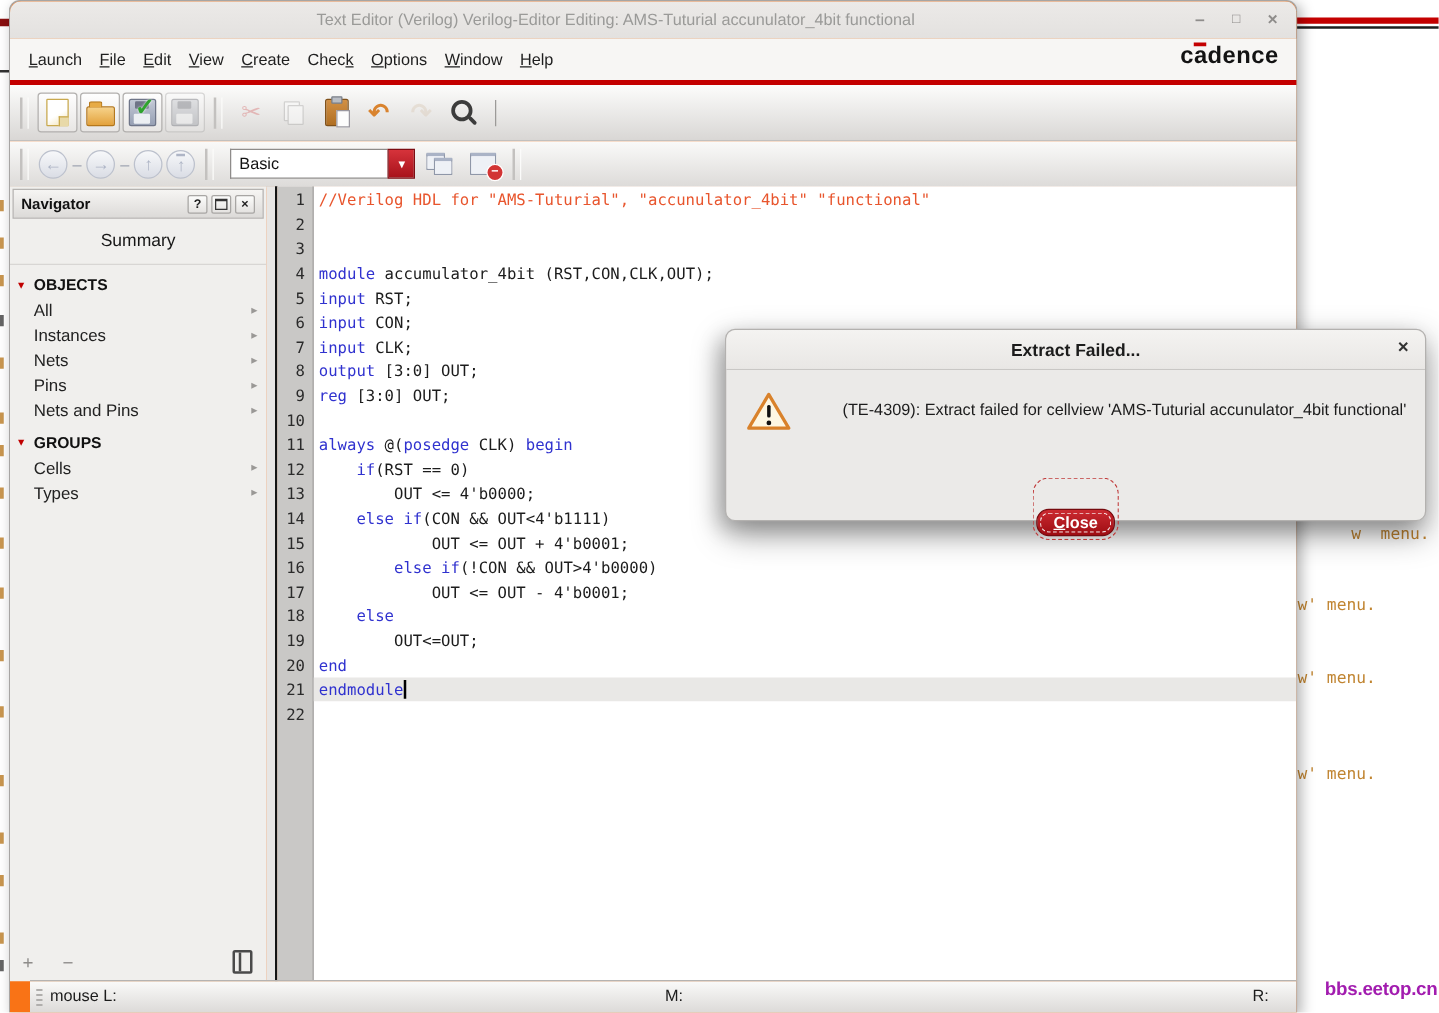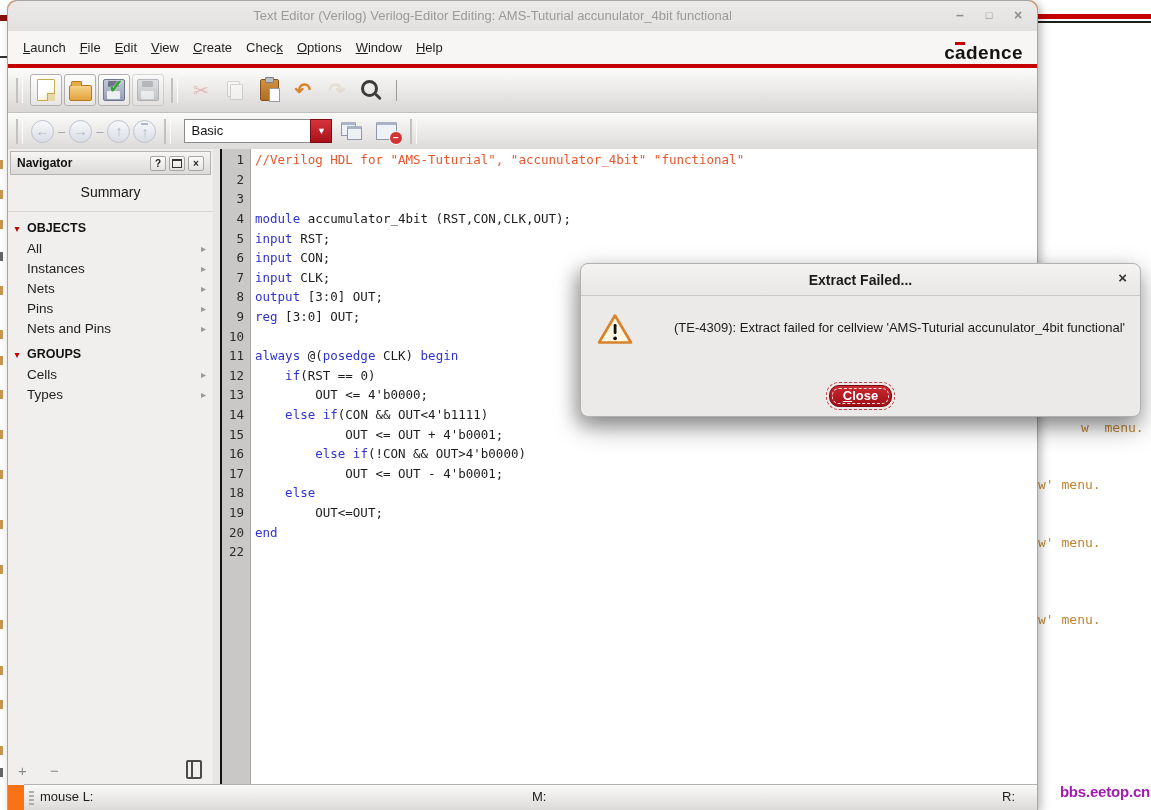--- a/index.html
+++ b/index.html
@@ -26,21 +26,21 @@
               white-space:nowrap;overflow:hidden;}
   .win-controls{position:absolute;right:10px;top:5px;display:flex;gap:11px;}
   .win-btn{width:18px;height:18px;display:flex;align-items:center;justify-content:center;color:#8f8d8b;
            font-size:14px;font-weight:bold;}
   .win-btn.maxi{font-size:11px;}
 
   .menubar{position:absolute;top:30px;left:0;right:0;height:33px;background:#f7f6f4;display:flex;
            align-items:center;padding-left:8px;}
   .menu-item{padding:0 7px;font-size:13px;color:#1f1f1f;}
   .menu-item u{text-decoration:underline;}
-  .cadence-logo{position:absolute;right:14px;top:11px;font-size:19px;font-weight:bold;color:#131313;letter-spacing:.4px;}
+  .cadence-logo{position:absolute;right:14px;top:3px;font-size:19px;font-weight:bold;color:#131313;letter-spacing:.4px;}
   .logo-a{position:relative;display:inline-block;}
   .logo-a::before{content:"";position:absolute;left:0;right:1px;top:0px;height:3px;background:#c40000;}
   .redline{position:absolute;top:63px;left:0;right:0;height:4px;background:#c40000;}
 
   
   .toolbar1{position:absolute;top:67px;left:0;right:0;height:44px;background:linear-gradient(#fcfcfb,#d9d7d5);
             border-bottom:1px solid #c2c0be;display:flex;align-items:center;padding-left:3px;gap:2px;}
   .toolbar2{position:absolute;top:112px;left:0;right:0;height:36px;background:linear-gradient(#fafaf9,#dddbd9);
             border-bottom:1px solid #bdbbb9;display:flex;align-items:center;padding-left:3px;gap:3px;}
   .grip{width:4px;height:25px;border-left:2px solid #c3c1bf;border-right:1px solid #fbfbfa;margin:0 5px;}
@@ -157,21 +157,21 @@
           border-radius:8px 8px 0 0;position:relative;display:flex;align-items:center;justify-content:center;}
   .dlg-title{font-size:14px;font-weight:bold;color:#1c1c1c;}
   .dlg-x{position:absolute;right:13px;top:6px;font-size:15px;font-weight:bold;color:#333;line-height:1;}
   .dlg-body{display:flex;gap:13px;padding:17px 14px 0 16px;}
   .warn-wrap{flex:none;}
   .dlg-msg{font-size:13px;color:#1c1c1c;padding-top:7px;margin-left:28px;}
   .dlg-btnrow{position:absolute;left:0;right:0;top:118px;display:flex;justify-content:center;}
   .btn-outer{border:1px dashed #c03a3a;border-radius:13px;padding:2px;}
   .btn-close{background:linear-gradient(#cb2a31,#9e0d13);border:1px solid #760a0e;border-radius:10px;color:#fff;
           font-weight:bold;font-size:13px;padding:2px 13px 3px;outline:1px dashed rgba(255,255,255,.85);
-          outline-offset:-4px;font-family:"Liberation Sans",sans-serif;cursor:pointer;}
+          outline-offset:-4px;font-family:"Liberation Sans",sans-serif;cursor:pointer;margin-top:22px;}
   .btn-close u{text-decoration:underline;}
 </style>
 </head>
 <body>
 
 <div id="screen">
 
   <div>
     <div class="bg-redline"></div>
     <div class="bg-blackline"></div>
@@ -497,20 +497,27 @@
               <span class="lc">
                 <span class="tok-p">        OUT&lt;=OUT;</span>
               </span>
             </div>
             <div class="code-row">
               <span class="ln">20</span>
               <span class="lc">
                 <span class="tok-k">end</span>
               </span>
             </div>
+            <div class="code-row current">
+              <span class="ln">21</span>
+              <span class="lc">
+                <span class="tok-k">endmodule</span>
+                <span class="cursor"></span>
+              </span>
+            </div>
             <div class="code-row">
               <span class="ln">22</span>
               <span class="lc"></span>
             </div>
           </div>
       </div>
     </div>
 
     <div class="statusbar">
       <span class="sb-grip"></span>

